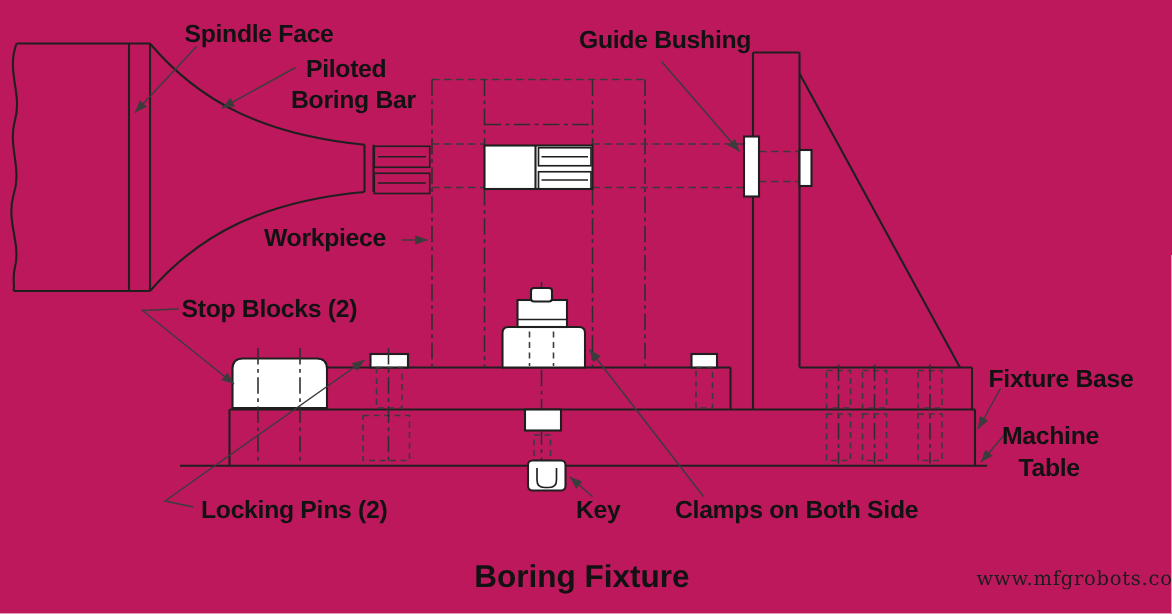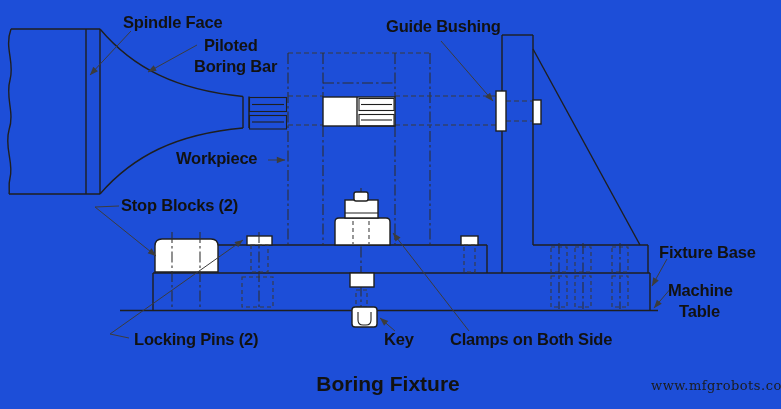--- a/index.html
+++ b/index.html
@@ -1,16 +1,16 @@
 <!DOCTYPE html>
 <html><head>
 <meta charset="utf-8">
 <style>
   html,body{margin:0;padding:0;background:#ffffff;}
-  #stage{position:relative;width:781px;height:409px;background:#1d4ed8;overflow:hidden;}
+  #stage{position:relative;width:781px;height:409px;background:#be185d;overflow:hidden;}
   svg{display:block;}
   text{font-family:"Liberation Sans","DejaVu Sans",sans-serif;font-weight:bold;fill:#121212;}
   .lbl{font-size:16.5px;letter-spacing:-0.2px;}
   .title{font-size:21px;letter-spacing:0px;}
   .wm{font-family:"DejaVu Serif","Liberation Serif",serif;font-weight:normal;font-size:13px;fill:#1c1c1c;letter-spacing:0.5px;}
   .solid{stroke:#1f1f1f;stroke-width:1.4;fill:none;}
   .thin{stroke:#1f1f1f;stroke-width:1.1;fill:none;}
   .whitefill{fill:#ffffff;stroke:#1f1f1f;stroke-width:1.4;}
   .hid{stroke:#3a3a3a;stroke-width:1.05;fill:none;stroke-dasharray:5 3;}
   .hid2{stroke:#3a3a3a;stroke-width:1.05;fill:none;stroke-dasharray:4 3;}

